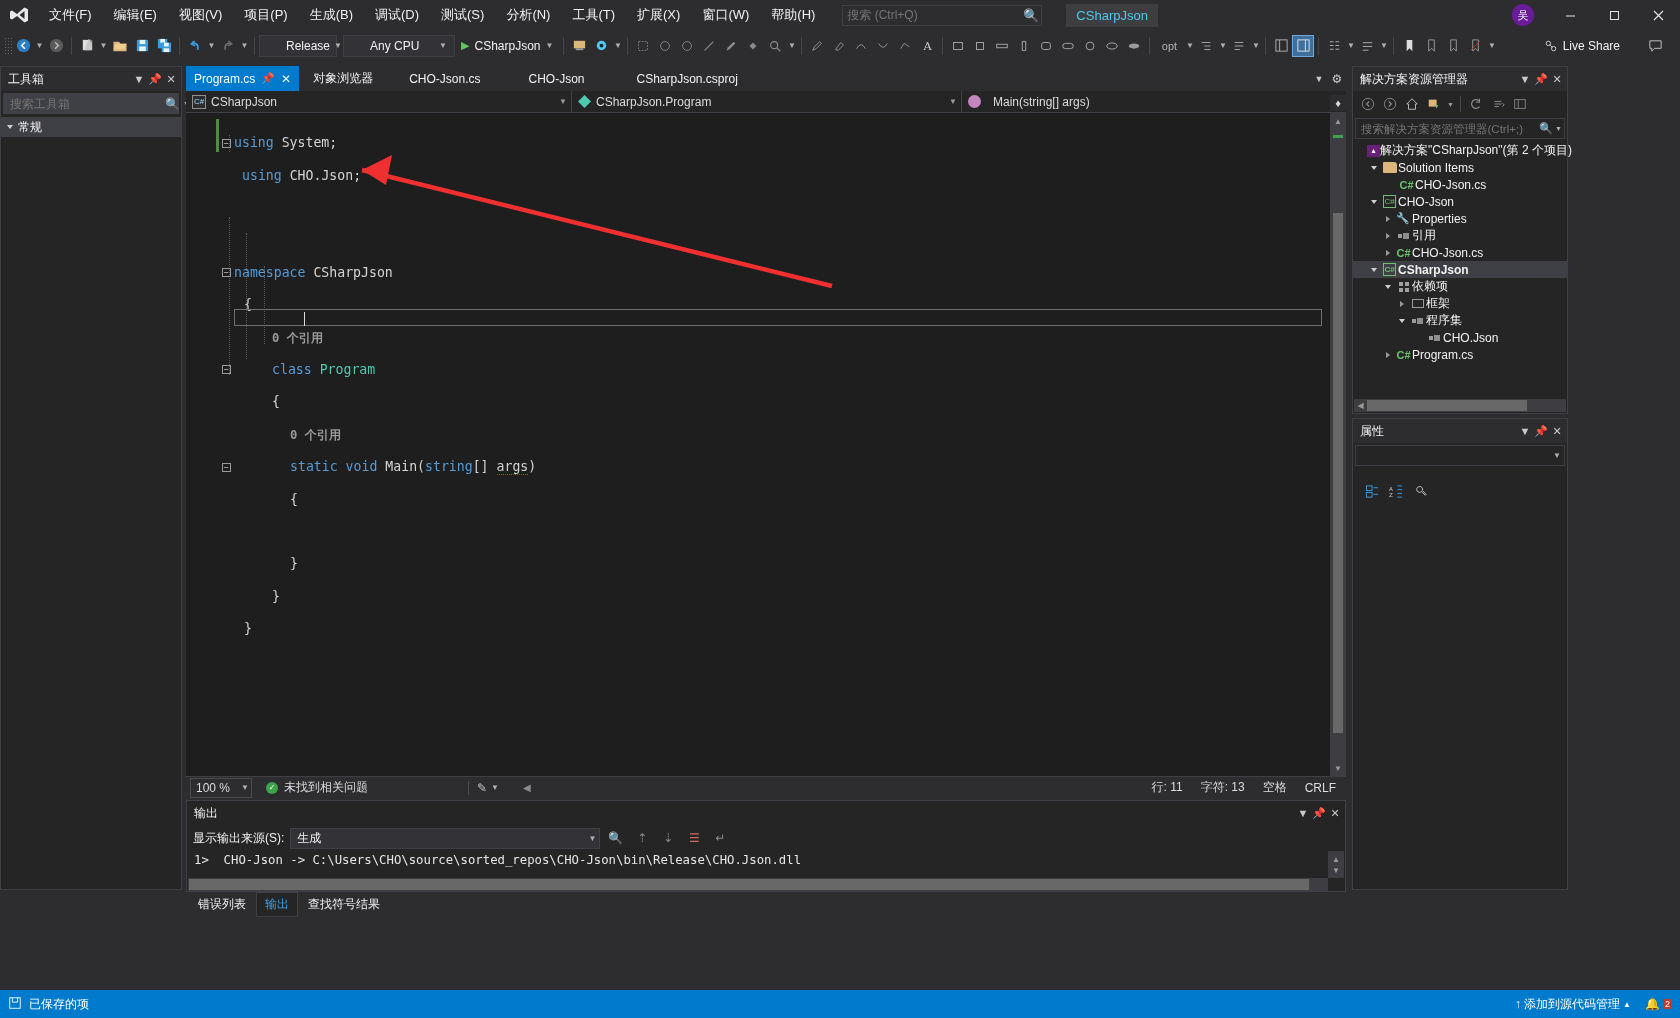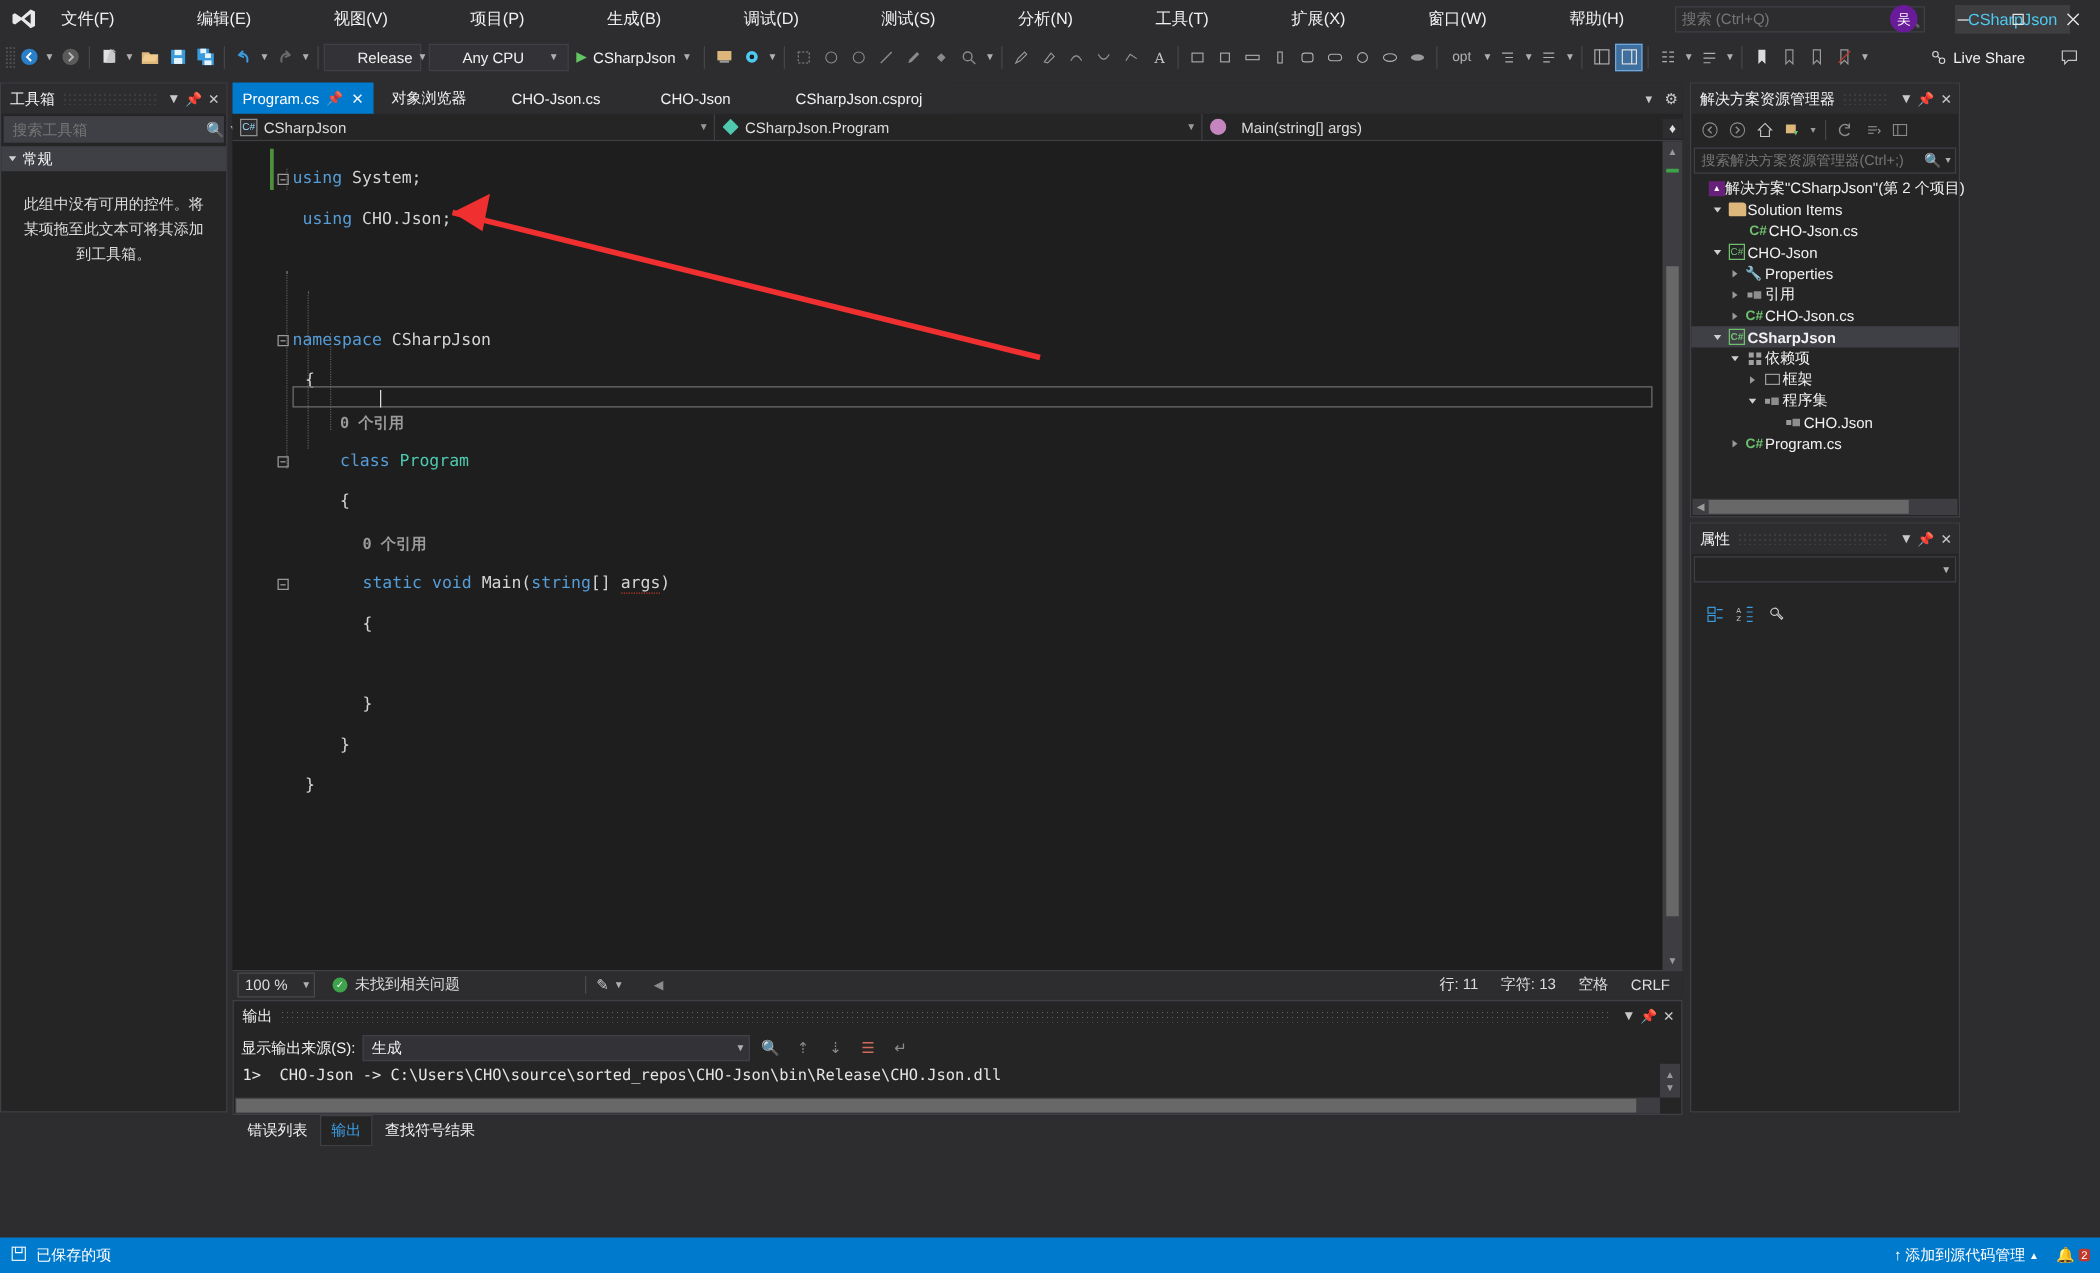--- a/index.html
+++ b/index.html
@@ -11,26 +11,26 @@
     -webkit-font-smoothing: antialiased;
   }
   .app { position: relative; width: 1680px; height: 1018px; background: #2d2d30; }
 
   
   .menubar {
     position: absolute; left: 0; top: 0; width: 1680px; height: 30px;
     background: #2d2d30; display: flex; align-items: center;
   }
   .vs-logo { width: 38px; height: 30px; display: flex; align-items: center; justify-content: center; }
-  .menu-items { display: flex; align-items: center; gap: 44px; }
+  .menu-items { display: flex; align-items: center; }
   .menu-item {
     padding: 5px 11px; font-size: 13px; color: #f1f1f1; white-space: nowrap; cursor: default;
   }
   .searchbox {
-    margin-left: 30px; width: 200px; height: 21px; background: #2d2d30;
+    margin-left: 16px; width: 200px; height: 21px; background: #2d2d30;
     border: 1px solid #3f3f46; display: flex; align-items: center; padding: 0 4px;
   }
   .searchbox input {
     flex: 1; background: transparent; border: none; outline: none;
     color: #a0a0a0; font-size: 12px; font-family: "Liberation Sans", sans-serif;
   }
   .searchbox .mag { width: 14px; text-align: center; color: #ccc; font-size: 13px; }
   .proj-chip {
     margin-left: 24px; padding: 4px 10px; background: #3e3e40; color: #4ec9f0; font-size: 13px;
   }
@@ -591,21 +591,20 @@
     </div>
     <div class="tb-search">
       <input placeholder="搜索工具箱" style="">
       <span style="color:#dcdcdc;font-size:12px">🔍</span>
       <span style="color:#b0b0b0;font-size:7px;padding-left:3px">▼</span>
     </div>
     <div class="tb-group">
       <span class="tri-open"></span>
       <span>常规</span>
     </div>
-    <div class="tb-empty">此组中没有可用的控件。将某项拖至此文本可将其添加到工具箱。</div>
   </div>
 
   <div class="editor-wrap">
     <div class="tabrow">
       <div class="tab active">
         <span>Program.cs</span>
         <span class="pin">📌</span>
         <span class="x">✕</span>
       </div>
       <div class="tab" style="padding:0 14px">对象浏览器</div>

